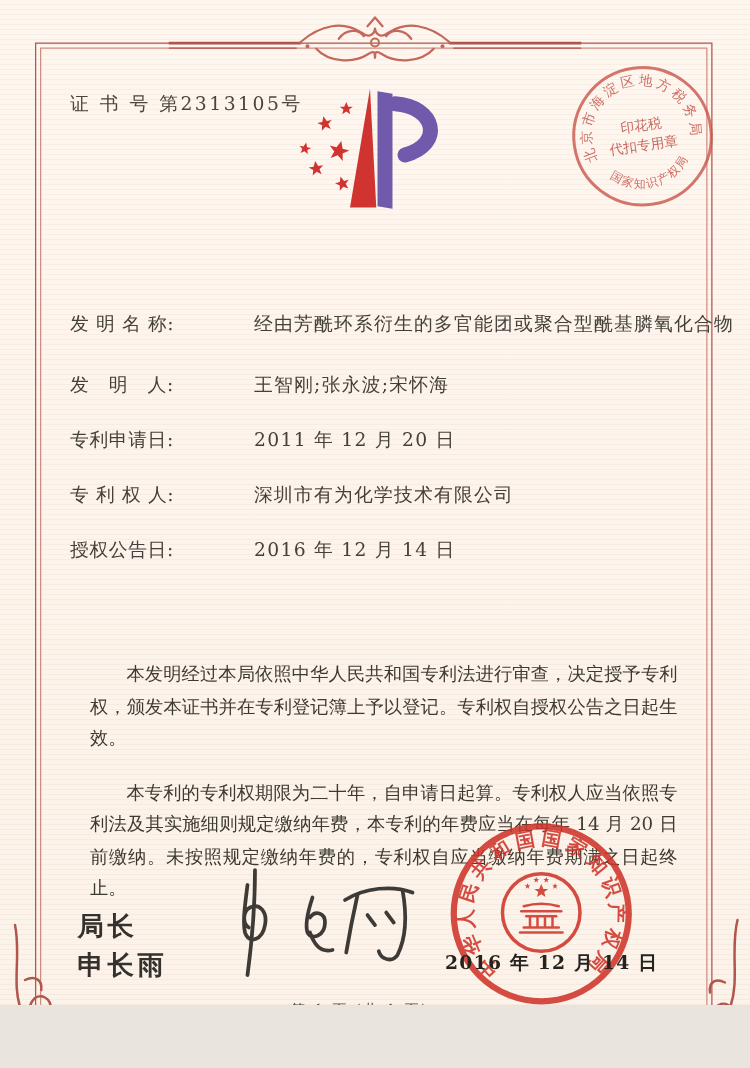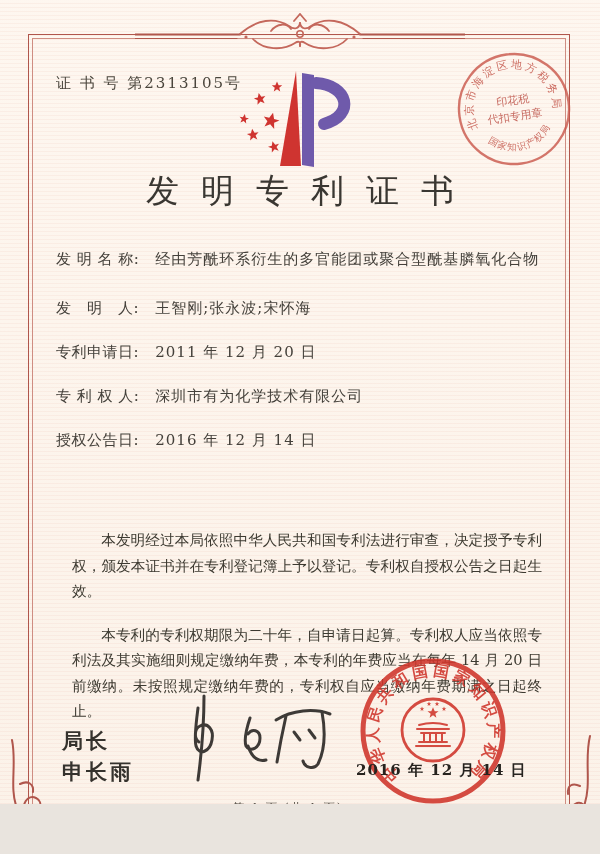--- a/index.html
+++ b/index.html
@@ -27,21 +27,21 @@
   .logo{position:absolute;left:230px;top:69px;}
   .title{
     position:absolute;left:0;top:169px;width:100%;margin:0;
     text-align:center;font-size:33px;font-weight:500;
     letter-spacing:22px;text-indent:22px;color:#3a3732;
   }
   .fields{position:absolute;left:56px;top:250px;right:34px;font-size:15px;color:#44403a;}
   .field-row{margin-bottom:25px;letter-spacing:0.5px;white-space:nowrap;}
   .field-row.first{margin-bottom:30px;}
   .field-label{display:inline-block;min-width:94px;}
-  .field-value{letter-spacing:1px;}
+  .field-value{letter-spacing:1px;margin-left:48px;}
   .body-text{
     position:absolute;left:54px;top:509px;right:40px;
     font-size:14.6px;line-height:25.5px;text-align:justify;color:#3d3a31;
   }
   .body-text p{margin:18px;text-indent:2em;}
   .director{position:absolute;left:62px;top:726px;
     font-family:"DejaVu Sans","Liberation Sans",sans-serif;
     font-size:21px;font-weight:700;line-height:31px;color:#35322d;letter-spacing:3px;}
   .signature{position:absolute;left:166px;top:690px;}
   .seal{position:absolute;left:352px;top:650px;}
@@ -139,21 +139,20 @@
     <g fill="#cf3430">
       <use href="#star" transform="translate(47,18) scale(0.55)"></use>
       <use href="#star" transform="translate(30,30) scale(0.62) rotate(-12)"></use>
       <use href="#star" transform="translate(14,50) scale(0.5) rotate(10)"></use>
       <use href="#star" transform="translate(23,66) scale(0.62) rotate(-8)"></use>
       <use href="#star" transform="translate(41,52) scale(0.85) rotate(14)"></use>
       <use href="#star" transform="translate(44,78) scale(0.6) rotate(-15)"></use>
     </g>
   </svg>
 
-  <h1 class="title">发明专利证书</h1>
 
   <div class="fields">
     <div class="field-row first">
       <span class="field-label">发 明 名 称:</span>
       <span class="field-value">经由芳酰环系衍生的多官能团或聚合型酰基膦氧化合物</span>
     </div>
     <div class="field-row">
       <span class="field-label">发　明　人:</span>
       <span class="field-value">王智刚;张永波;宋怀海</span>
     </div>

